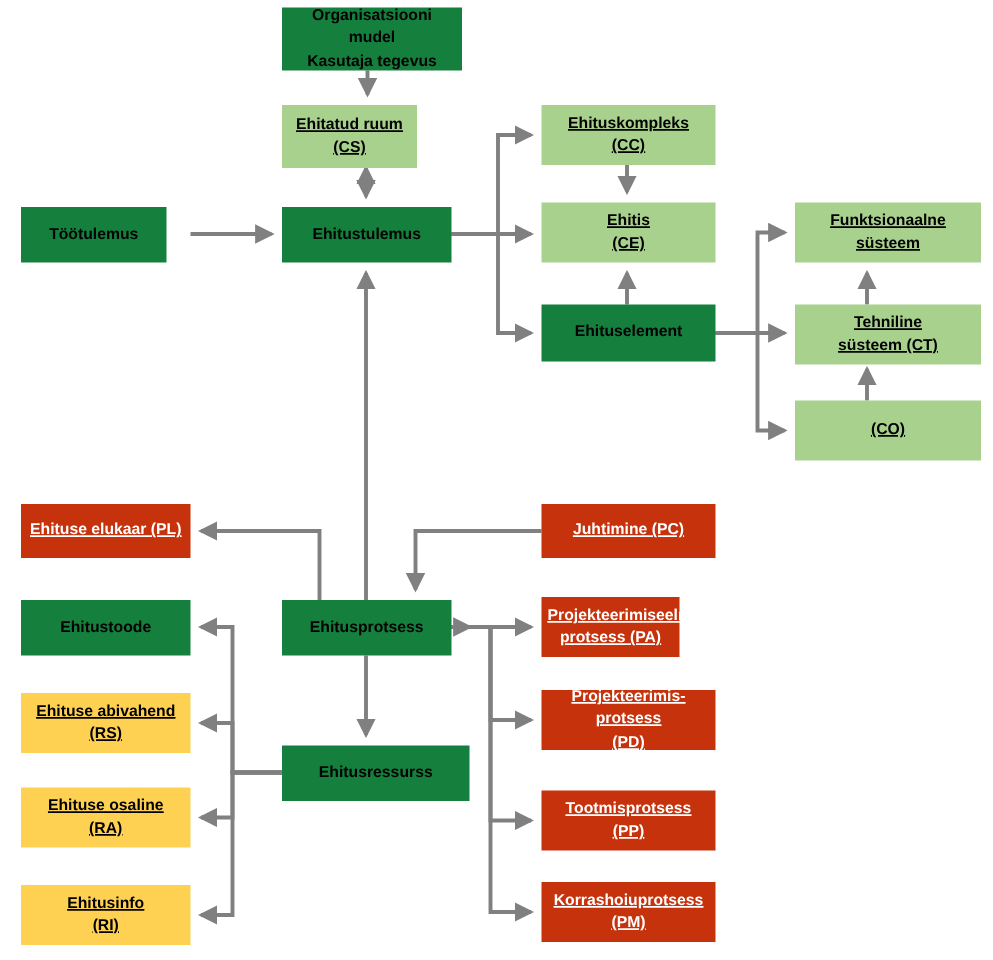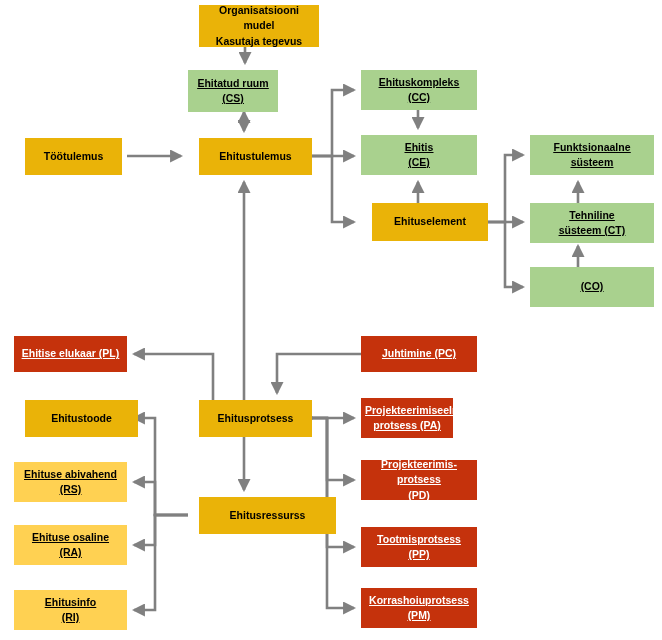--- a/index.html
+++ b/index.html
@@ -24,21 +24,21 @@
     align-items: center;
     justify-content: center;
     text-align: center;
     font-size: 10.5px;
     font-weight: bold;
     line-height: 1.45;
     padding: 2px 4px;
     z-index: 3;
   }
   .node .lbl { display: block; width: 100%; }
-  .node.grey  { background: #eab308; color: #000000; margin-left: 11px; }
+  .node.grey  { background: #15803d; color: #000000; }
   .node.green { background: #a9d18e; color: #000000; text-decoration: underline; }
   .node.red   { background: #c5320c; color: #ffffff; text-decoration: underline; }
   .node.amber { background: #ffd152; color: #000000; text-decoration: underline; }
   .node.green .lbl, .node.red .lbl, .node.amber .lbl { text-decoration: underline; }
   svg#wires {
     position: absolute;
     left: 0; top: 0;
     width: 662px; height: 640px;
     z-index: 1;
     pointer-events: none;
@@ -139,21 +139,21 @@
           <span class="lbl">süsteem (CT)</span>
         </div>
       </div>
       <div class="node green" style="left: 530px; top: 267px; width: 124px; height: 40px;">
         <div style="width: 100%;">
           <span class="lbl">(CO)</span>
         </div>
       </div>
       <div class="node red" style="left: 14px; top: 336px; width: 113px; height: 36px;">
         <div style="width: 100%;">
-          <span class="lbl">Ehitise elukaar (PL)</span>
+          <span class="lbl">Ehituse elukaar (PL)</span>
         </div>
       </div>
       <div class="node grey" style="left: 14px; top: 400px; width: 113px; height: 37px;">
         <div style="width: 100%;">
           <span class="lbl">Ehitustoode</span>
         </div>
       </div>
       <div class="node amber" style="left: 14px; top: 462px; width: 113px; height: 40px;">
         <div style="width: 100%;">
           <span class="lbl">Ehituse abivahend</span>
@@ -170,21 +170,21 @@
         <div style="width: 100%;">
           <span class="lbl">Ehitusinfo</span>
           <span class="lbl">(RI)</span>
         </div>
       </div>
       <div class="node grey" style="left: 188px; top: 400px; width: 113px; height: 37px;">
         <div style="width: 100%;">
           <span class="lbl">Ehitusprotsess</span>
         </div>
       </div>
-      <div class="node grey" style="left: 188px; top: 497px; width: 137px; height: 37px;">
+      <div class="node grey" style="left: 188px; top: 497px; width: 125px; height: 37px;">
         <div style="width: 100%;">
           <span class="lbl">Ehitusressurss</span>
         </div>
       </div>
       <div class="node red" style="left: 361px; top: 336px; width: 116px; height: 36px;">
         <div style="width: 100%;">
           <span class="lbl">Juhtimine (PC)</span>
         </div>
       </div>
       <div class="node red" style="left: 361px; top: 398px; width: 92px; height: 40px;">

